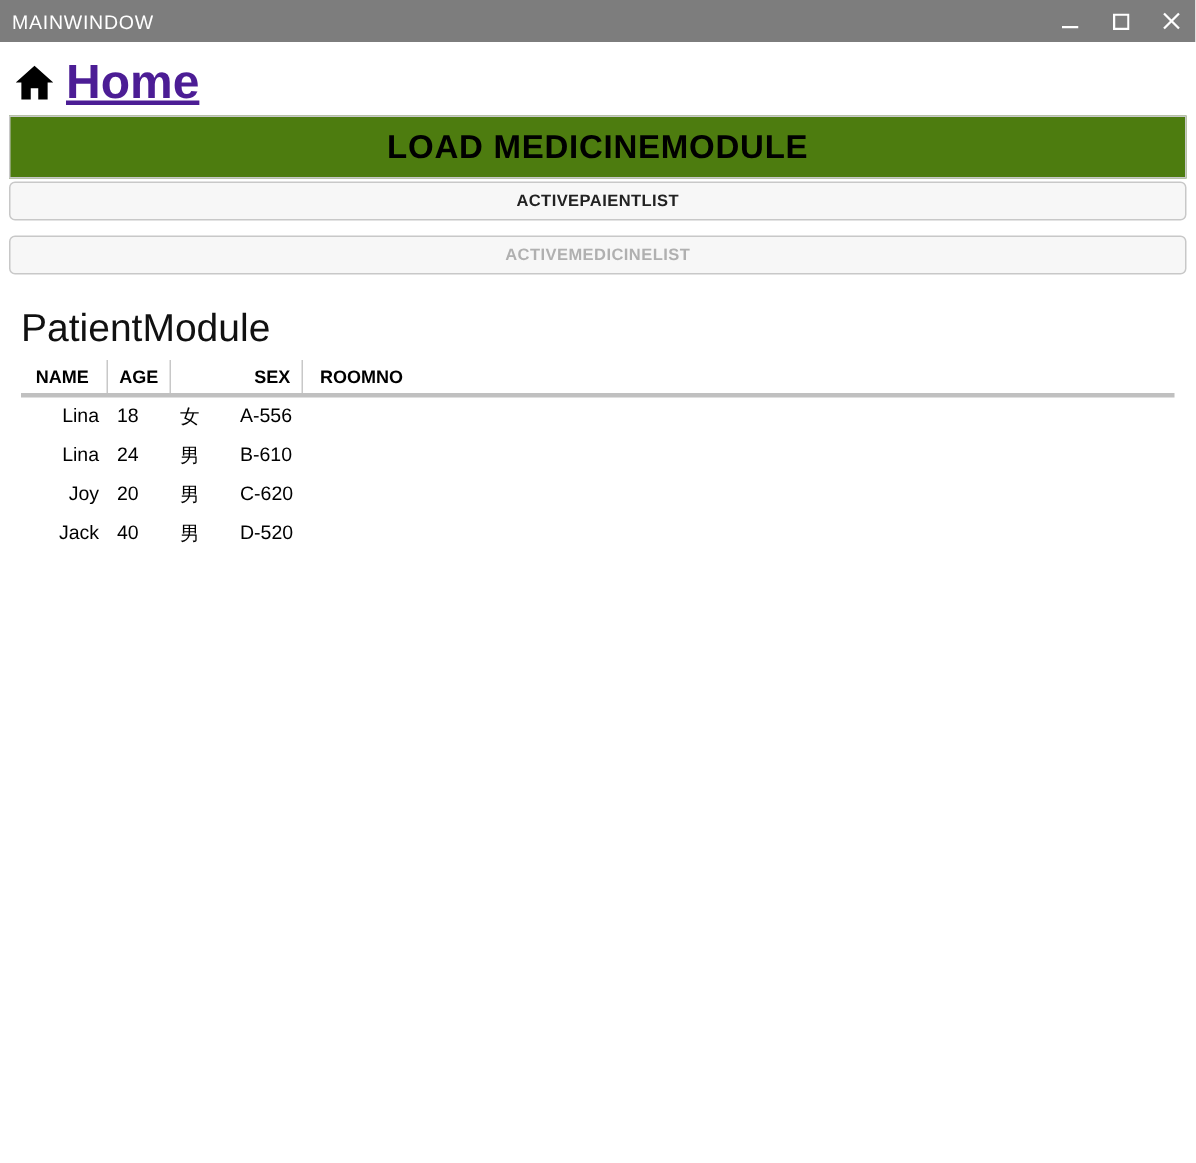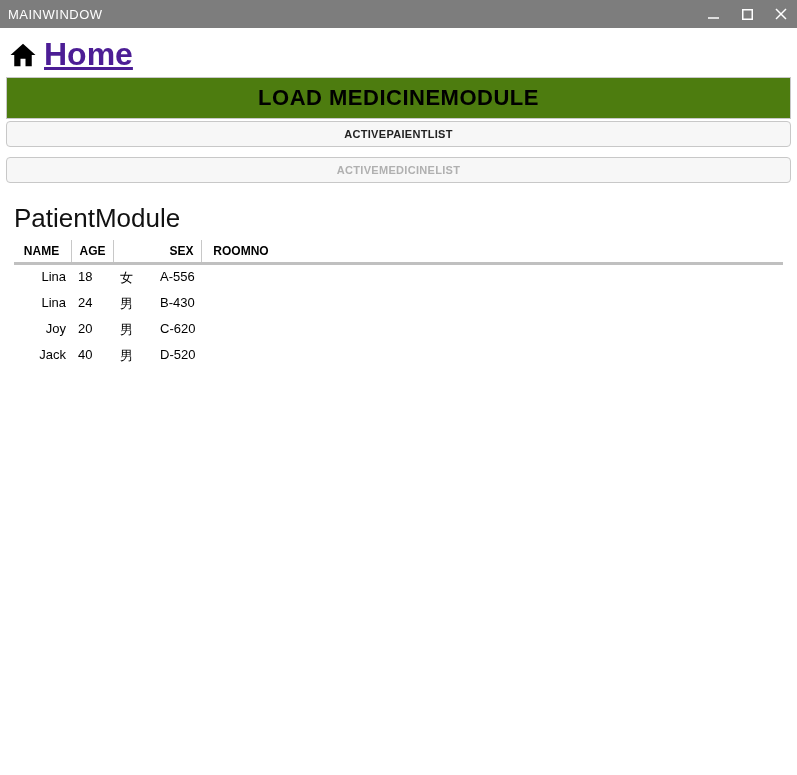--- a/index.html
+++ b/index.html
@@ -182,21 +182,21 @@
           <div class="row">
             <div class="cell col-name">Lina</div>
             <div class="cell col-age">18</div>
             <div class="cell col-sex">女</div>
             <div class="cell col-room">A-556</div>
           </div>
           <div class="row">
             <div class="cell col-name">Lina</div>
             <div class="cell col-age">24</div>
             <div class="cell col-sex">男</div>
-            <div class="cell col-room">B-430</div>
+            <div class="cell col-room">B-610</div>
           </div>
           <div class="row">
             <div class="cell col-name">Joy</div>
             <div class="cell col-age">20</div>
             <div class="cell col-sex">男</div>
             <div class="cell col-room">C-620</div>
           </div>
           <div class="row">
             <div class="cell col-name">Jack</div>
             <div class="cell col-age">40</div>

